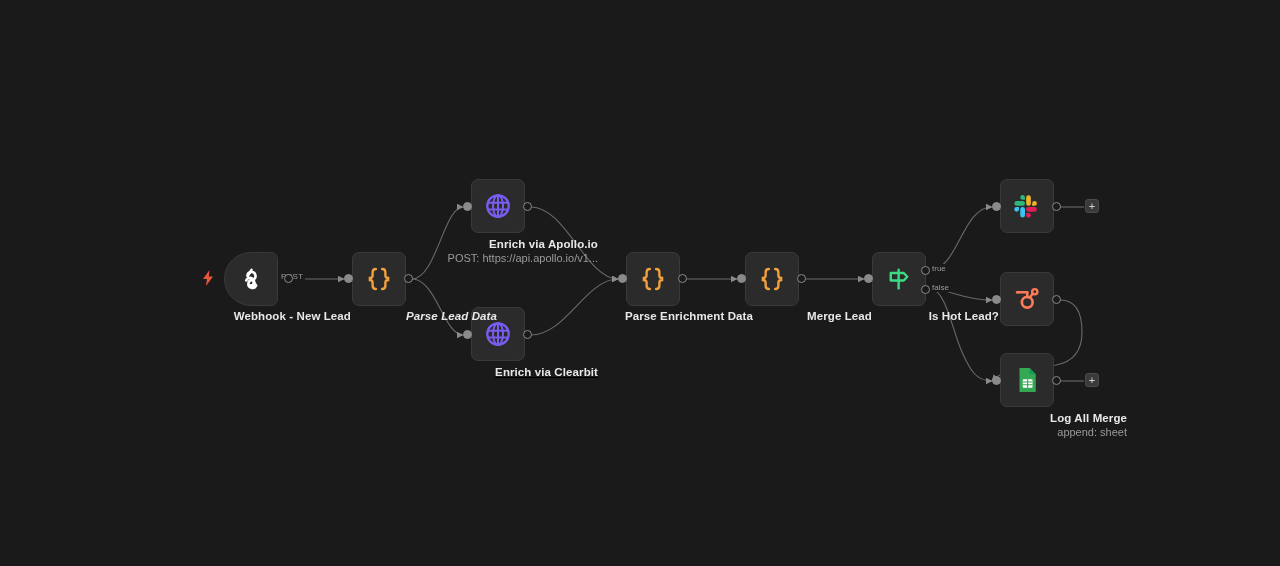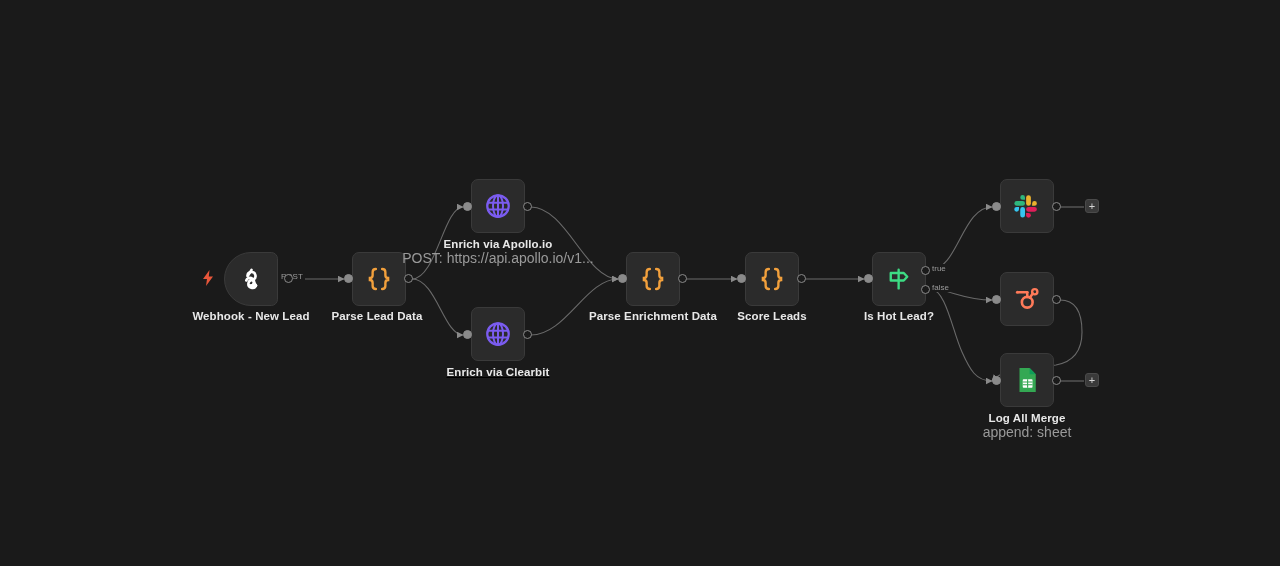--- a/index.html
+++ b/index.html
@@ -28,35 +28,35 @@
     display: flex; align-items: center; justify-content: center;
     z-index: 4;
   }
   .node.trigger {
     border-radius: 28px 7px 7px 28px;
   }
   .node-icon { width: 30px; height: 30px; display:block; }
   .label-wrap {
     position: absolute;
     z-index: 5;
-    text-align: center;
+    text-align: right;
     width: 200px;
     pointer-events: none;
   }
   .node-title {
     color: #e8e8e8;
     font-size: 11.5px;
     font-weight: bold;
     line-height: 13px;
     letter-spacing: .1px;
     white-space: normal;
   }
   .node-sub {
     color: #9a9a9a;
-    font-size: 14px;
+    font-size: 11px;
     line-height: 12px;
     margin-top: 1px;
     white-space: nowrap;
   }
   .port {
     position: absolute;
     width: 9px; height: 9px;
     border-radius: 50%;
     border: 1.4px solid #8a8a8a;
     background: #1a1a1a;
@@ -150,21 +150,21 @@
   </div>
 
   <div class="port in" style="left:344px; top:274px;"></div>
   <div class="node" style="left:352px; top:252px;">
     <svg class="node-icon" viewBox="0 0 24 24">
       <path d="M9.5 4c-2.1 0-2.6 1.1-2.6 2.6v2.3c0 1.5-.8 2.3-2.2 2.3v1.6c1.4 0 2.2.8 2.2 2.3v2.3c0 1.5.5 2.6 2.6 2.6" fill="none" stroke="#f2a03c" stroke-width="1.9" stroke-linecap="round"></path>
       <path d="M14.5 4c2.1 0 2.6 1.1 2.6 2.6v2.3c0 1.5.8 2.3 2.2 2.3v1.6c-1.4 0-2.2.8-2.2 2.3v2.3c0 1.5-.5 2.6-2.6 2.6" fill="none" stroke="#f2a03c" stroke-width="1.9" stroke-linecap="round"></path>
     </svg>
   </div>
   <div class="port" style="left:404px; top:274px;"></div>
-  <div class="label-wrap" style="left:277px; top:310px;">
+  <div class="label-wrap" style="left:297px; top:310px;font-style:italic;">
     <div class="node-title">Parse Lead Data</div>
   </div>
 
   <div class="port in" style="left:463px; top:202px;"></div>
   <div class="node" style="left:471px; top:179px;">
     <svg class="node-icon" viewBox="0 0 24 24">
       <circle cx="12" cy="12" r="8.6" fill="none" stroke="#7b5cf0" stroke-width="1.8"></circle>
       <ellipse cx="12" cy="12" rx="4" ry="8.6" fill="none" stroke="#7b5cf0" stroke-width="1.6"></ellipse>
       <path d="M3.6 9.3h16.8M3.6 14.7h16.8M12 3.4v17.2" fill="none" stroke="#7b5cf0" stroke-width="1.6"></path>
     </svg>
@@ -202,21 +202,21 @@
 
   <div class="port in" style="left:737px; top:274px;"></div>
   <div class="node" style="left:745px; top:252px;">
     <svg class="node-icon" viewBox="0 0 24 24">
       <path d="M9.5 4c-2.1 0-2.6 1.1-2.6 2.6v2.3c0 1.5-.8 2.3-2.2 2.3v1.6c1.4 0 2.2.8 2.2 2.3v2.3c0 1.5.5 2.6 2.6 2.6" fill="none" stroke="#f2a03c" stroke-width="1.9" stroke-linecap="round"></path>
       <path d="M14.5 4c2.1 0 2.6 1.1 2.6 2.6v2.3c0 1.5.8 2.3 2.2 2.3v1.6c-1.4 0-2.2.8-2.2 2.3v2.3c0 1.5-.5 2.6-2.6 2.6" fill="none" stroke="#f2a03c" stroke-width="1.9" stroke-linecap="round"></path>
     </svg>
   </div>
   <div class="port" style="left:797px; top:274px;"></div>
   <div class="label-wrap" style="left:672px; top:310px;">
-    <div class="node-title">Score Leads</div>
+    <div class="node-title">Merge Lead</div>
   </div>
 
   <div class="port in" style="left:864px; top:274px;"></div>
   <div class="node" style="left:872px; top:252px;">
     <svg class="node-icon" viewBox="0 0 24 24">
       <path d="M11.7 4.5v15" fill="none" stroke="#3ddc84" stroke-width="1.9" stroke-linecap="round"></path>
       <path d="M5.4 7.2h10.4l2.8 3-2.8 3H5.4z" fill="none" stroke="#3ddc84" stroke-width="1.9" stroke-linejoin="round"></path>
     </svg>
   </div>
   <div class="port" style="left:921px; top:266px;"></div>

